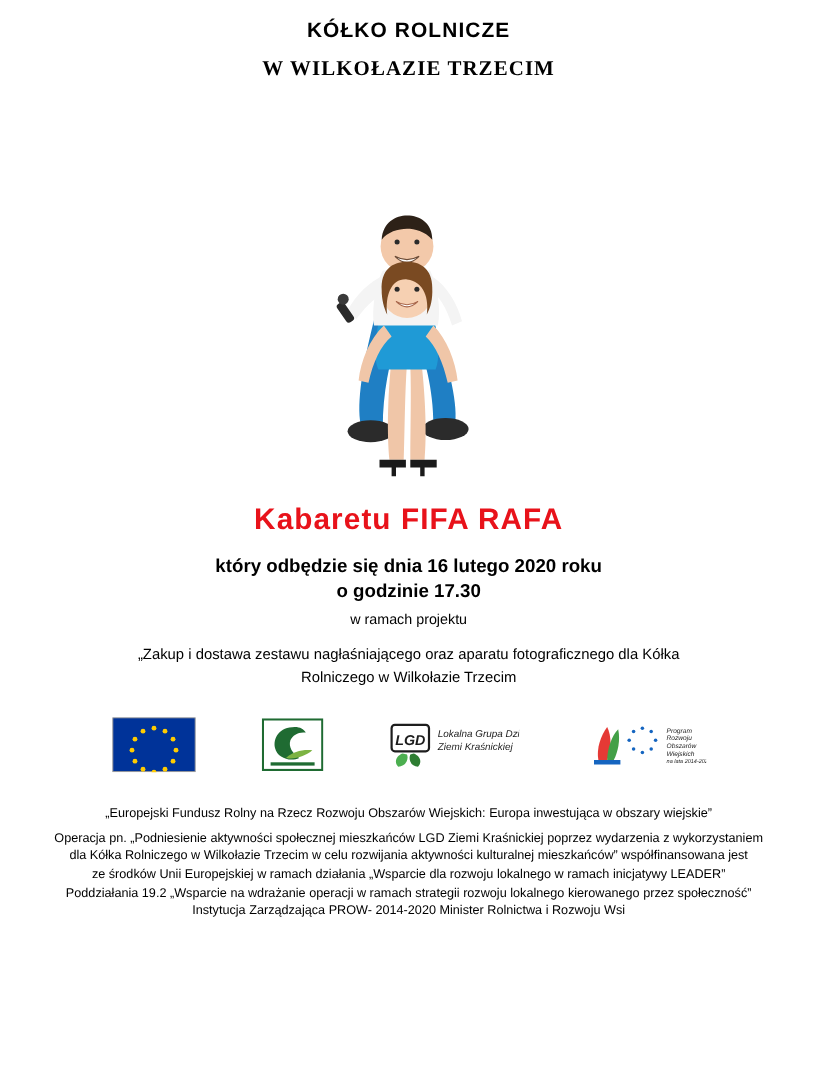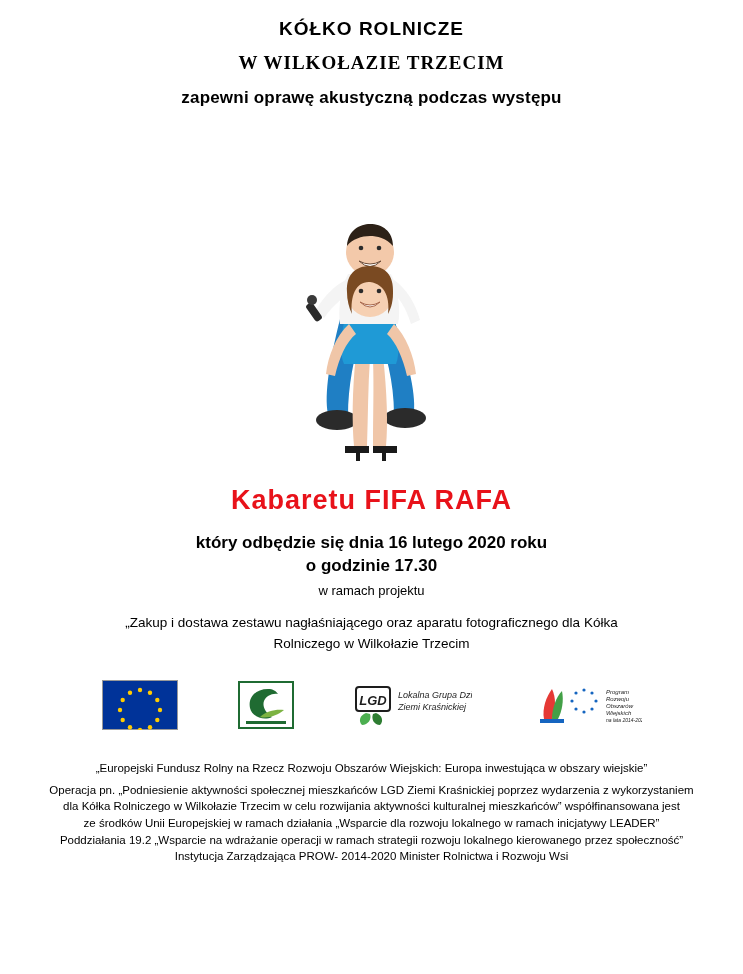--- a/index.html
+++ b/index.html
@@ -110,21 +110,20 @@
   .footer .f0 { margin-bottom: 5px; }
   .footer p { margin: 0; }
 </style>
 </head>
 <body>
 
 <div class="poster">
 
   <div class="hdr-line hdr-1">KÓŁKO  ROLNICZE</div>
   <div class="hdr-line hdr-2">W  WILKOŁAZIE  TRZECIM</div>
-  <div class="hdr-line hdr-3">zapewni oprawę akustyczną podczas występu</div>
 
   <div class="photo-wrap">
     <svg class="photo-svg" width="255" height="345" viewBox="0 0 255 345" xmlns="http://www.w3.org/2000/svg">
       <rect x="0" y="0" width="255" height="345" fill="#ffffff"></rect>
 
       <path d="M96 195 C86 235 80 270 84 290 L104 292 C104 262 110 232 118 208 Z" fill="#1f7fc4"></path>
       <path d="M150 196 C163 232 172 268 170 288 L150 290 C150 258 142 228 133 206 Z" fill="#1f7fc4"></path>
 
       <ellipse cx="93" cy="296" rx="21" ry="10" fill="#2b2b2b"></ellipse>
       <ellipse cx="161" cy="294" rx="21" ry="10" fill="#2b2b2b"></ellipse>

